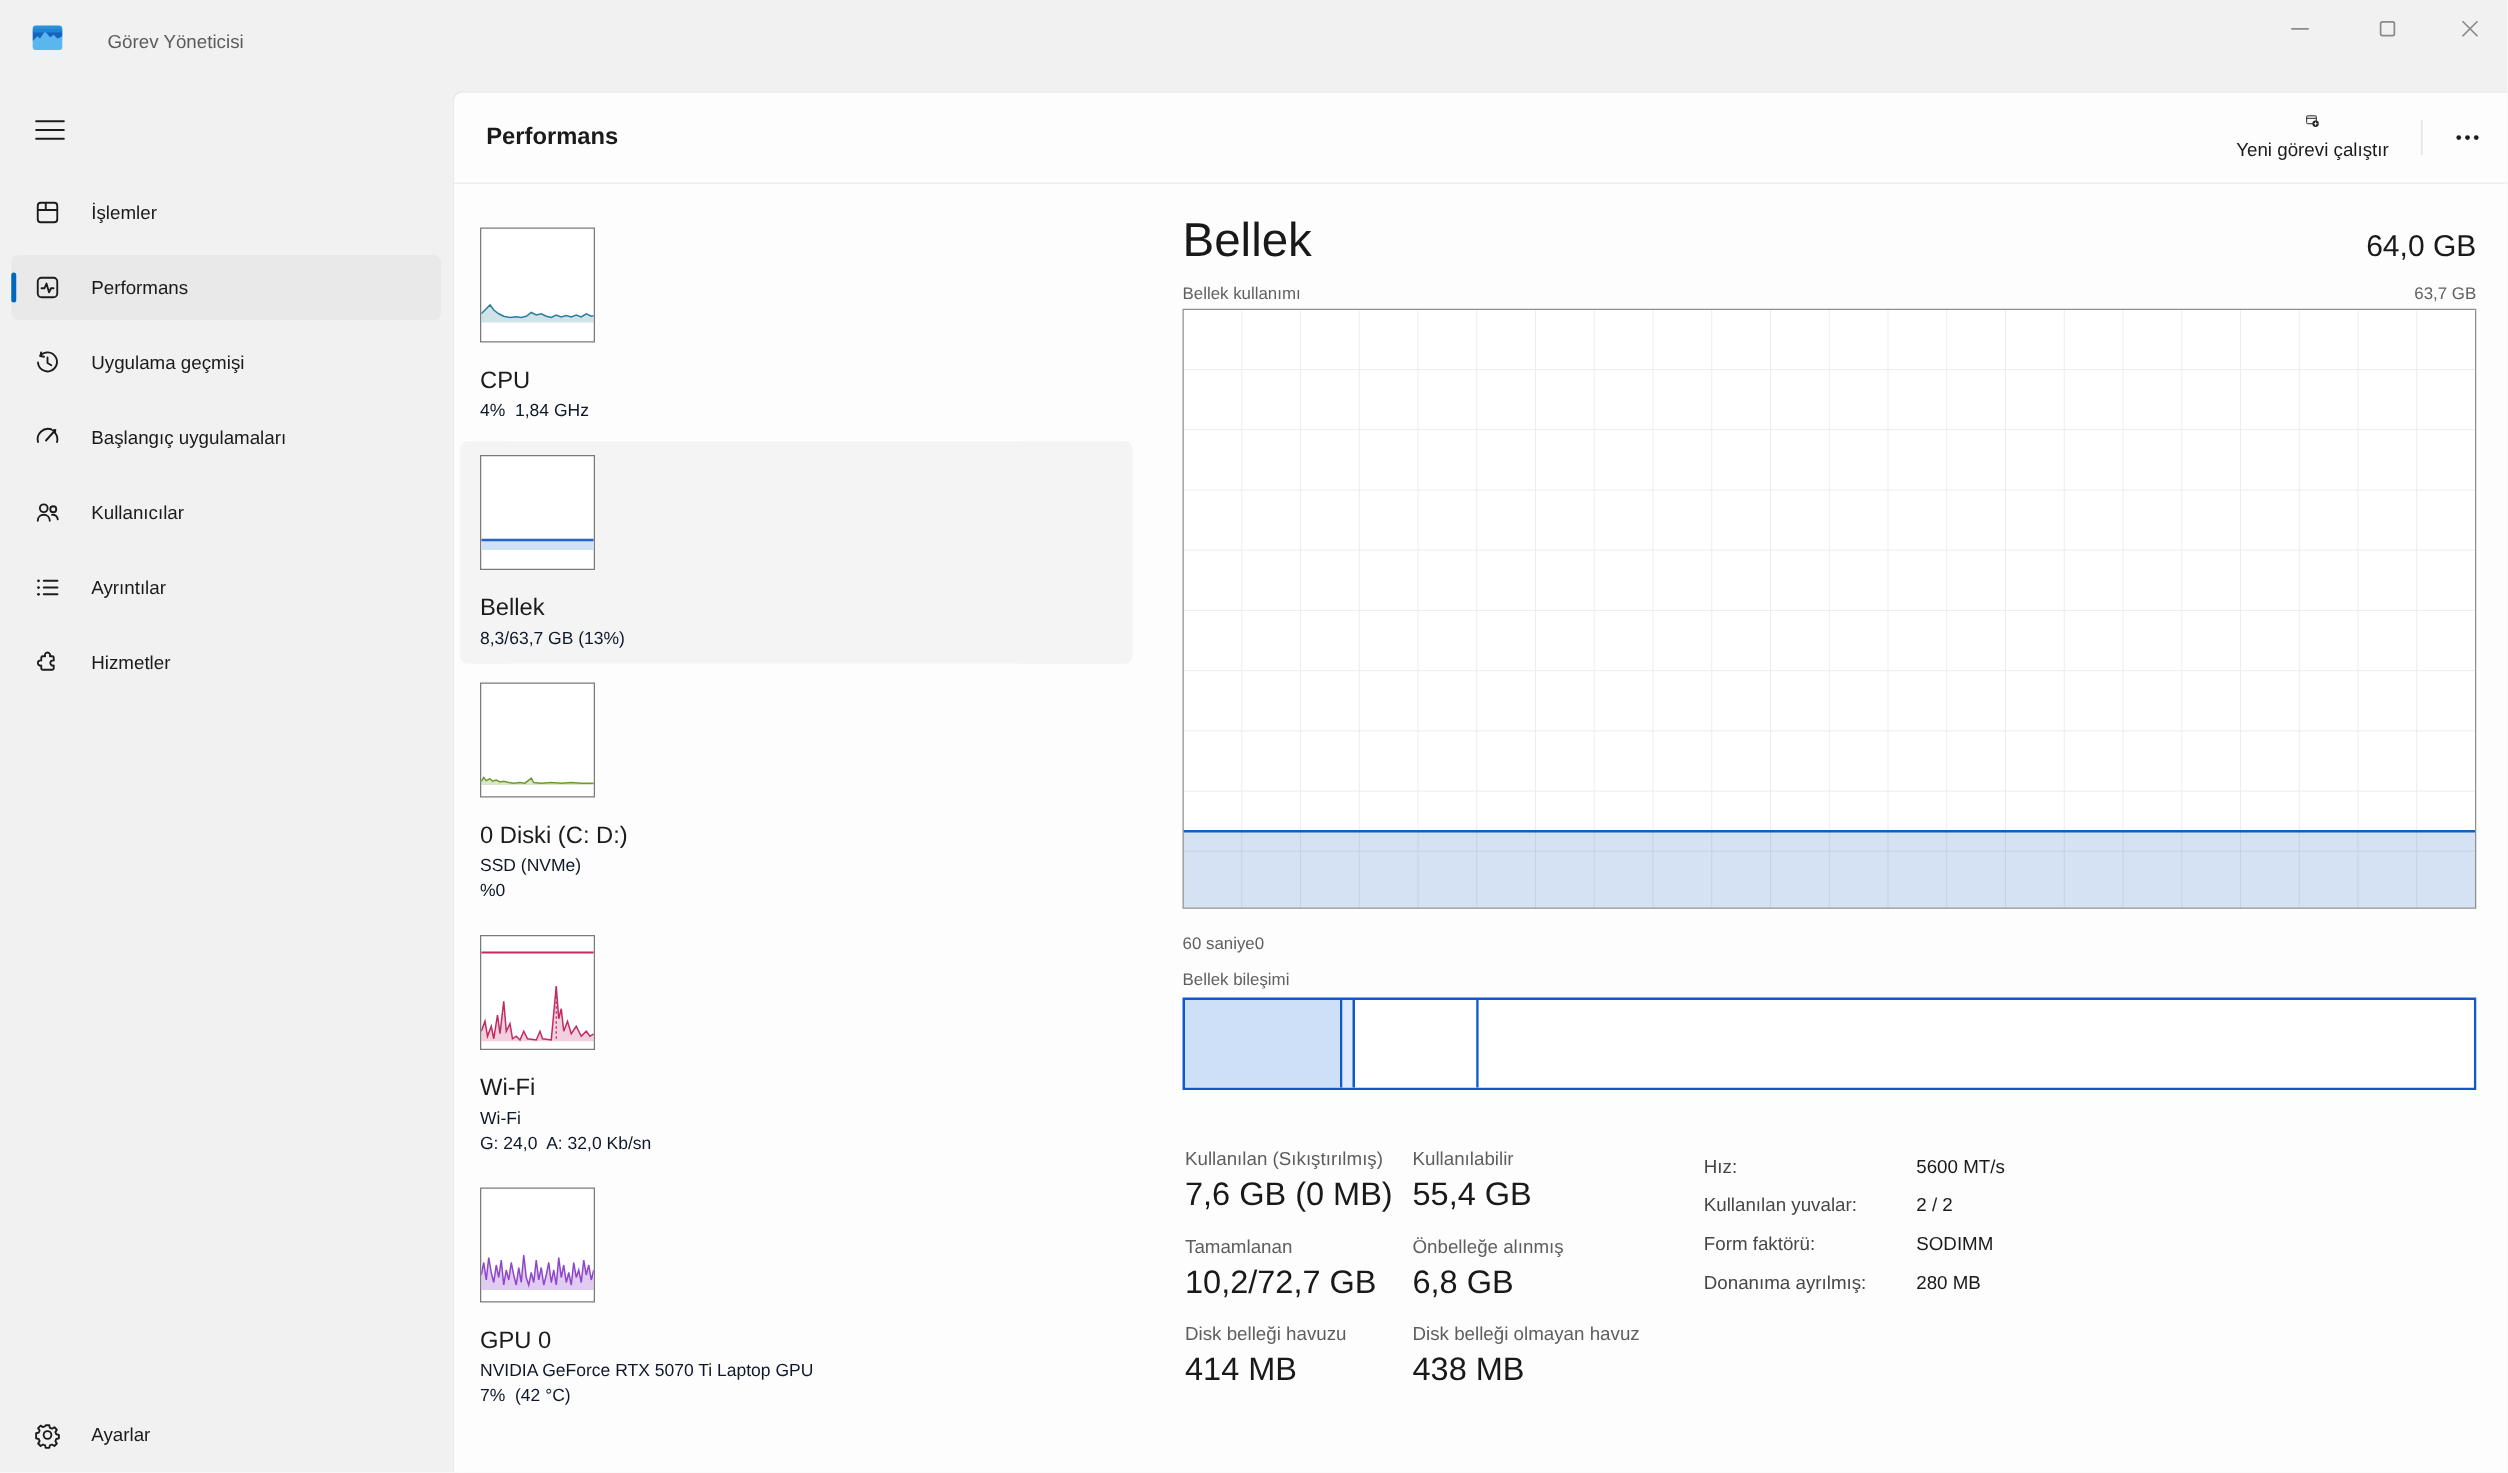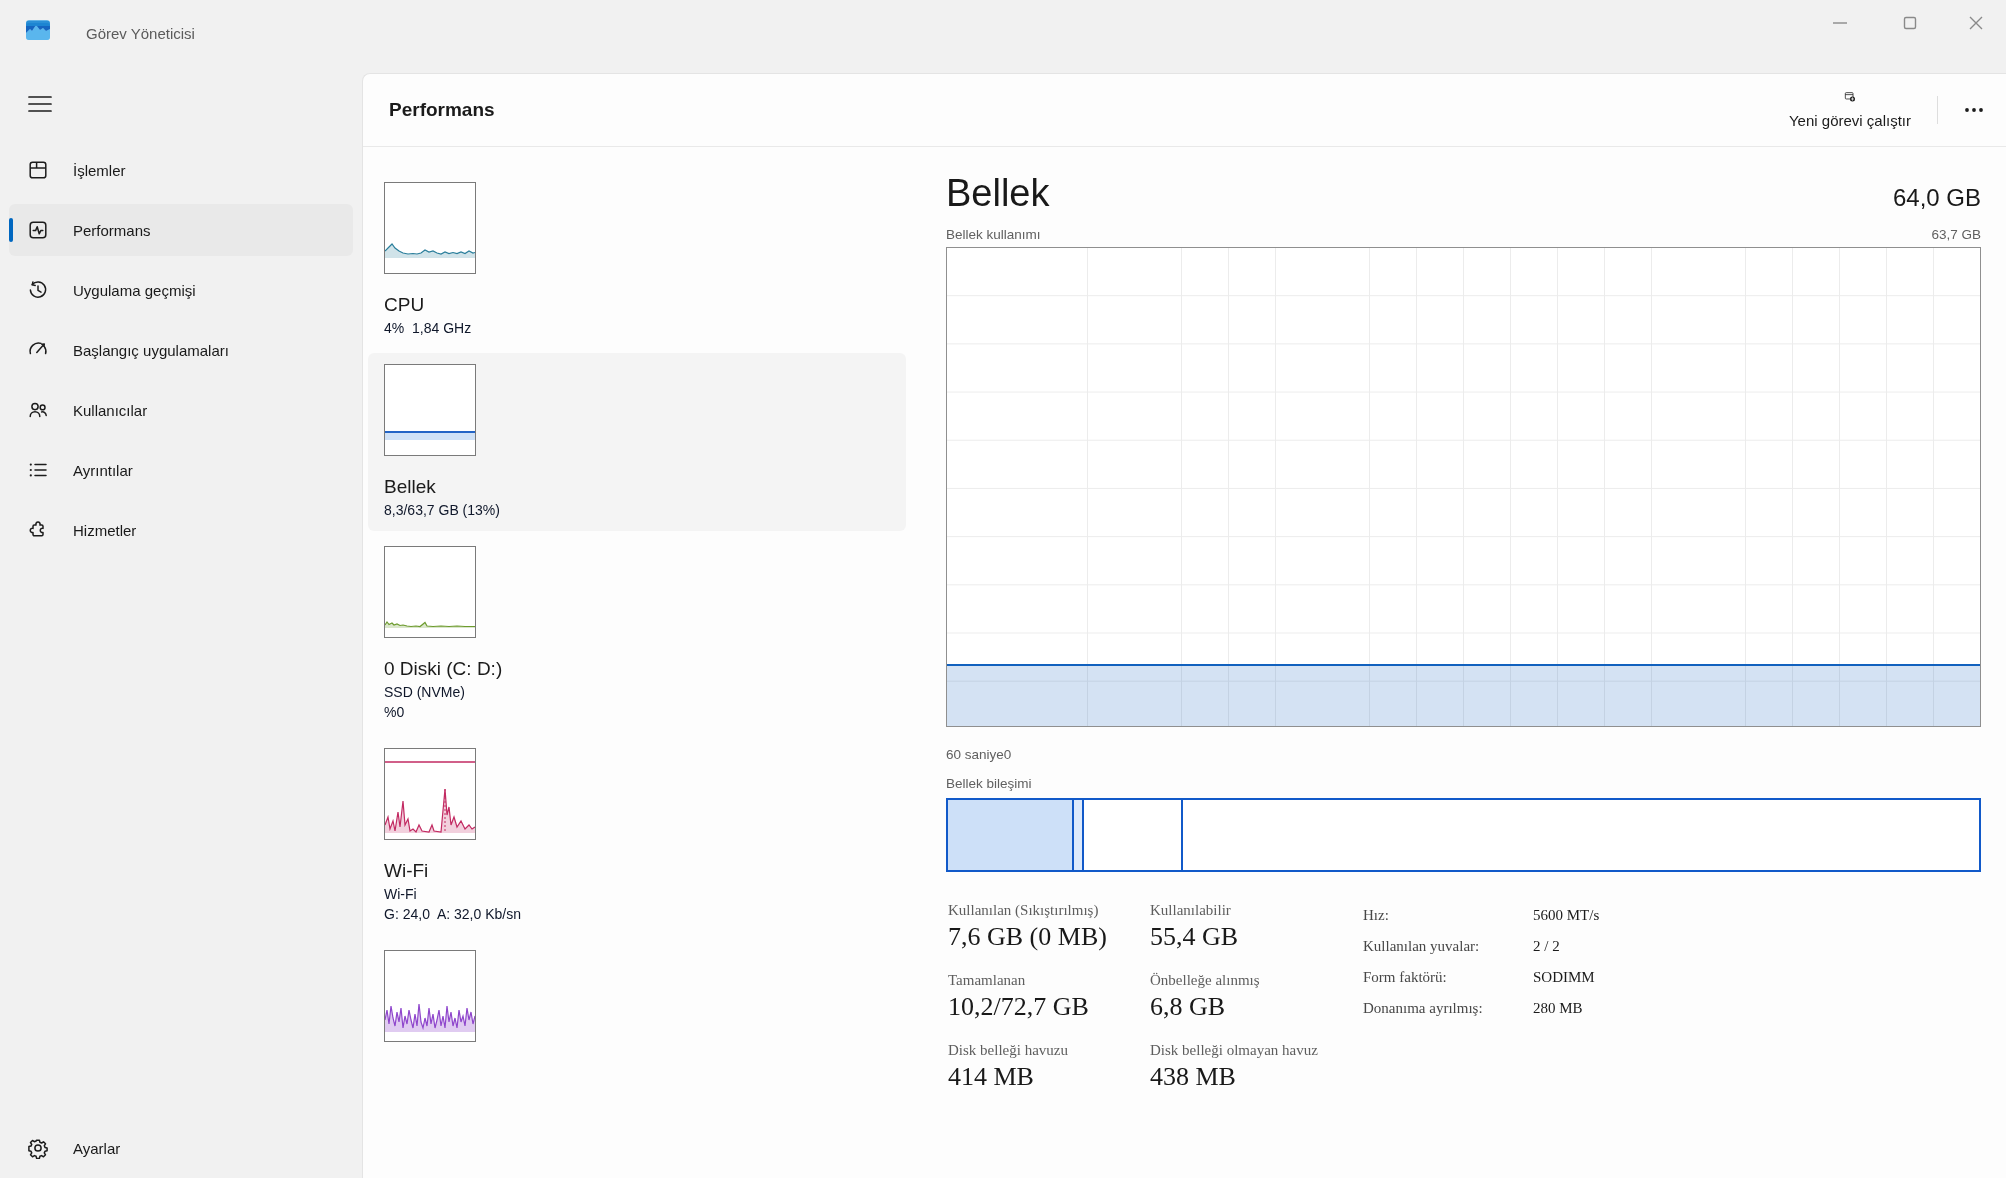--- a/index.html
+++ b/index.html
@@ -55,23 +55,23 @@
   .usage-fill{position:absolute;left:0;right:0;bottom:0;height:60px;background:rgba(17,97,190,0.18);border-top:2px solid #1161be;}
   .axis-row{display:flex;justify-content:flex-start;margin-top:20px;}
   .comp-label{margin-top:14px;}
   .comp-bar{margin-top:7px;height:74px;border:2px solid #1159c9;box-sizing:border-box;display:flex;background:#fff;}
   .seg{height:100%;box-sizing:border-box;}
   .seg-inuse{width:12.2%;background:#cde0f8;border-right:2px solid #1159c9;}
   .seg-modified{width:1%;background:#ddeafc;border-right:2px solid #1159c9;}
   .seg-standby{width:9.6%;background:#ffffff;border-right:2px solid #1159c9;}
   .seg-free{flex:1;background:#ffffff;}
   
-  .stats{position:relative;margin-top:28px;height:240px;font-family:Liberation Serif, serif;}
+  .stats{position:relative;margin-top:46px;height:240px;}
   .stat-col1{position:absolute;left:2px;top:0;width:196px;}
-  .stat-col2{position:absolute;left:204px;top:0;width:215px;}
+  .stat-col2{position:absolute;left:184px;top:0;width:215px;}
   .stat-label{font-size:15px;color:#5e5e5e;line-height:20px;margin-top:0;}
   .stat-value{font-size:26px;font-weight:300;color:#191919;line-height:34px;margin-bottom:16px;white-space:nowrap;}
   .kv{position:absolute;left:417px;top:0;}
   .kv-row{display:flex;line-height:31px;font-size:15px;}
   .kv-label{width:170px;color:#474747;}
   .kv-value{color:#1b1b1b;}
   svg{display:block;}
 </style>
 </head>
 <body>
@@ -278,20 +278,25 @@
         <div class="perf-sub">Wi-Fi</div>
         <div class="perf-sub">G: 24,0  A: 32,0 Kb/sn</div>
       </div>
     </div>
 
     <div class="perf-item">
       <svg class="mini-chart" width="90" height="72" viewBox="0 0 90 72">
         <path d="M0 60 L2 50 4 64 6 46 8 58 10 66 12 52 14 62 16 48 18 68 20 56 22 64 24 50 26 60 28 68 30 54 32 66 34 44 36 62 38 68 40 58 42 66 44 48 46 64 48 54 50 68 52 60 54 50 56 66 58 56 60 68 62 46 64 62 66 52 68 66 70 58 72 68 74 50 76 62 78 56 80 66 82 48 84 60 86 52 88 64 90 56 V72 H0 Z" fill="rgba(143,70,204,0.28)"></path>
         <path d="M0 60 L2 50 4 64 6 46 8 58 10 66 12 52 14 62 16 48 18 68 20 56 22 64 24 50 26 60 28 68 30 54 32 66 34 44 36 62 38 68 40 58 42 66 44 48 46 64 48 54 50 68 52 60 54 50 56 66 58 56 60 68 62 46 64 62 66 52 68 66 70 58 72 68 74 50 76 62 78 56 80 66 82 48 84 60 86 52 88 64 90 56" fill="none" stroke="#8f46cc" stroke-width="1.2"></path>
       </svg>
+      <div class="perf-texts">
+        <div class="perf-title">GPU 0</div>
+        <div class="perf-sub">NVIDIA GeForce RTX 5070 Ti Laptop GPU</div>
+        <div class="perf-sub">7%  (42 °C)</div>
+      </div>
     </div>
 
   </div>
 
   <div class="details">
 
     <div class="detail-title-row">
       <div class="detail-title">Bellek</div>
       <div class="detail-total">64,0 GB</div>
     </div>

